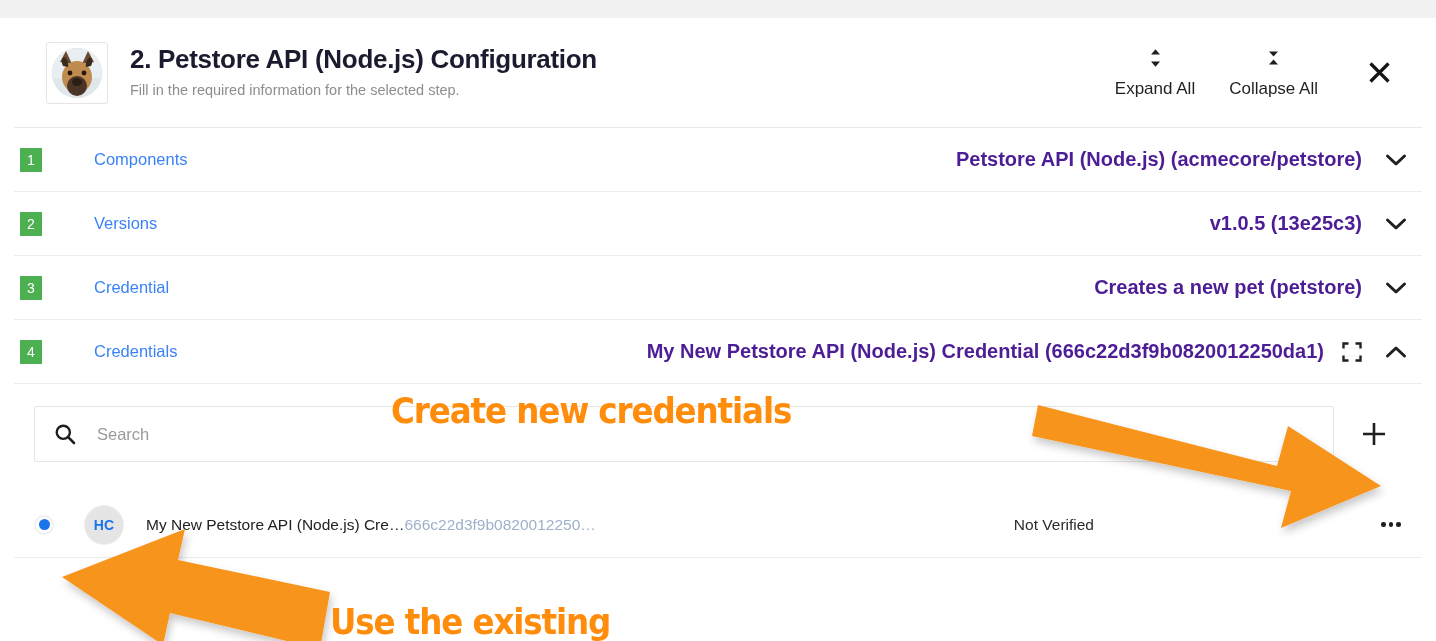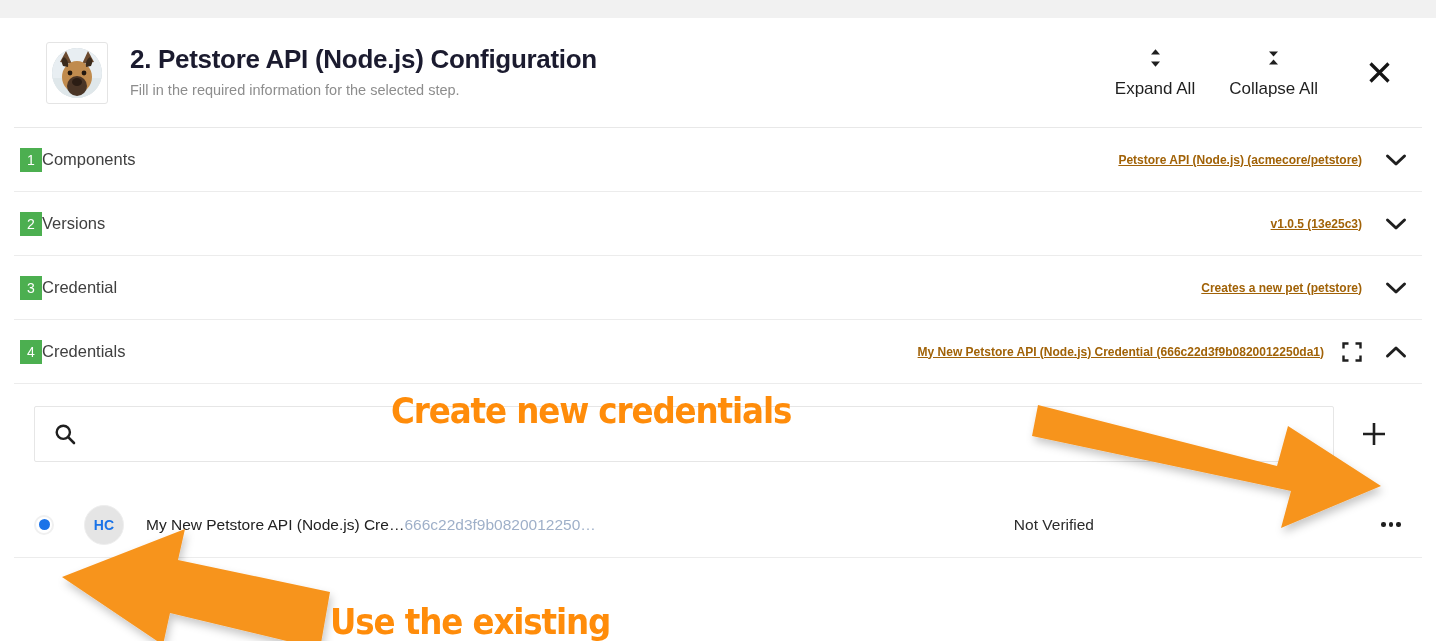--- a/index.html
+++ b/index.html
@@ -121,31 +121,31 @@
     color: #ffffff;
     font-size: 14px;
     font-weight: normal;
     display: flex;
     align-items: center;
     justify-content: center;
     flex: 0 0 auto;
     margin-left: 6px;
   }
   .step-label {
+    margin-left: 52px;
     font-size: 16.5px;
-    color: #404040;
+    color: #3b82f6;
     flex: 0 0 auto;
   }
   .step-spacer { flex: 1 1 auto; }
   .step-value {
-    font-size: 12px;
+    font-size: 20px;
     font-weight: bold;
-    color: #a16207;
-    white-space: nowrap;
-    text-decoration: underline;
+    color: #4c1d95;
+    white-space: nowrap;
   }
   .step-expand-icon {
     margin-left: 18px;
     width: 20px; height: 20px;
     display: flex; align-items: center; justify-content: center;
     cursor: pointer;
   }
   .chev {
     margin-left: 22px;
     width: 24px; height: 24px;
@@ -406,20 +406,21 @@
   <div class="cred-panel">
 
     <div class="search-bar-wrap">
       <div class="search-box">
         <span class="search-icon">
           <svg width="22" height="22" viewBox="0 0 22 22" aria-hidden="true">
             <circle cx="9.3" cy="9.3" r="6.6" stroke="#1f1f1f" stroke-width="2.4" fill="none"></circle>
             <path d="M14.2 14.2 L20 20" stroke="#1f1f1f" stroke-width="2.6" stroke-linecap="round"></path>
           </svg>
         </span>
+        <input class="search-input" type="text" value="" placeholder="Search" style="">
       </div>
       <div class="add-btn">
         <svg width="32" height="32" viewBox="0 0 32 32" aria-hidden="true">
           <path d="M16 5 L16 27 M5 16 L27 16" stroke="#1f1f1f" stroke-width="2.6" stroke-linecap="butt"></path>
         </svg>
       </div>
     </div>
 
     <div class="cred-row">
       <span class="radio">

